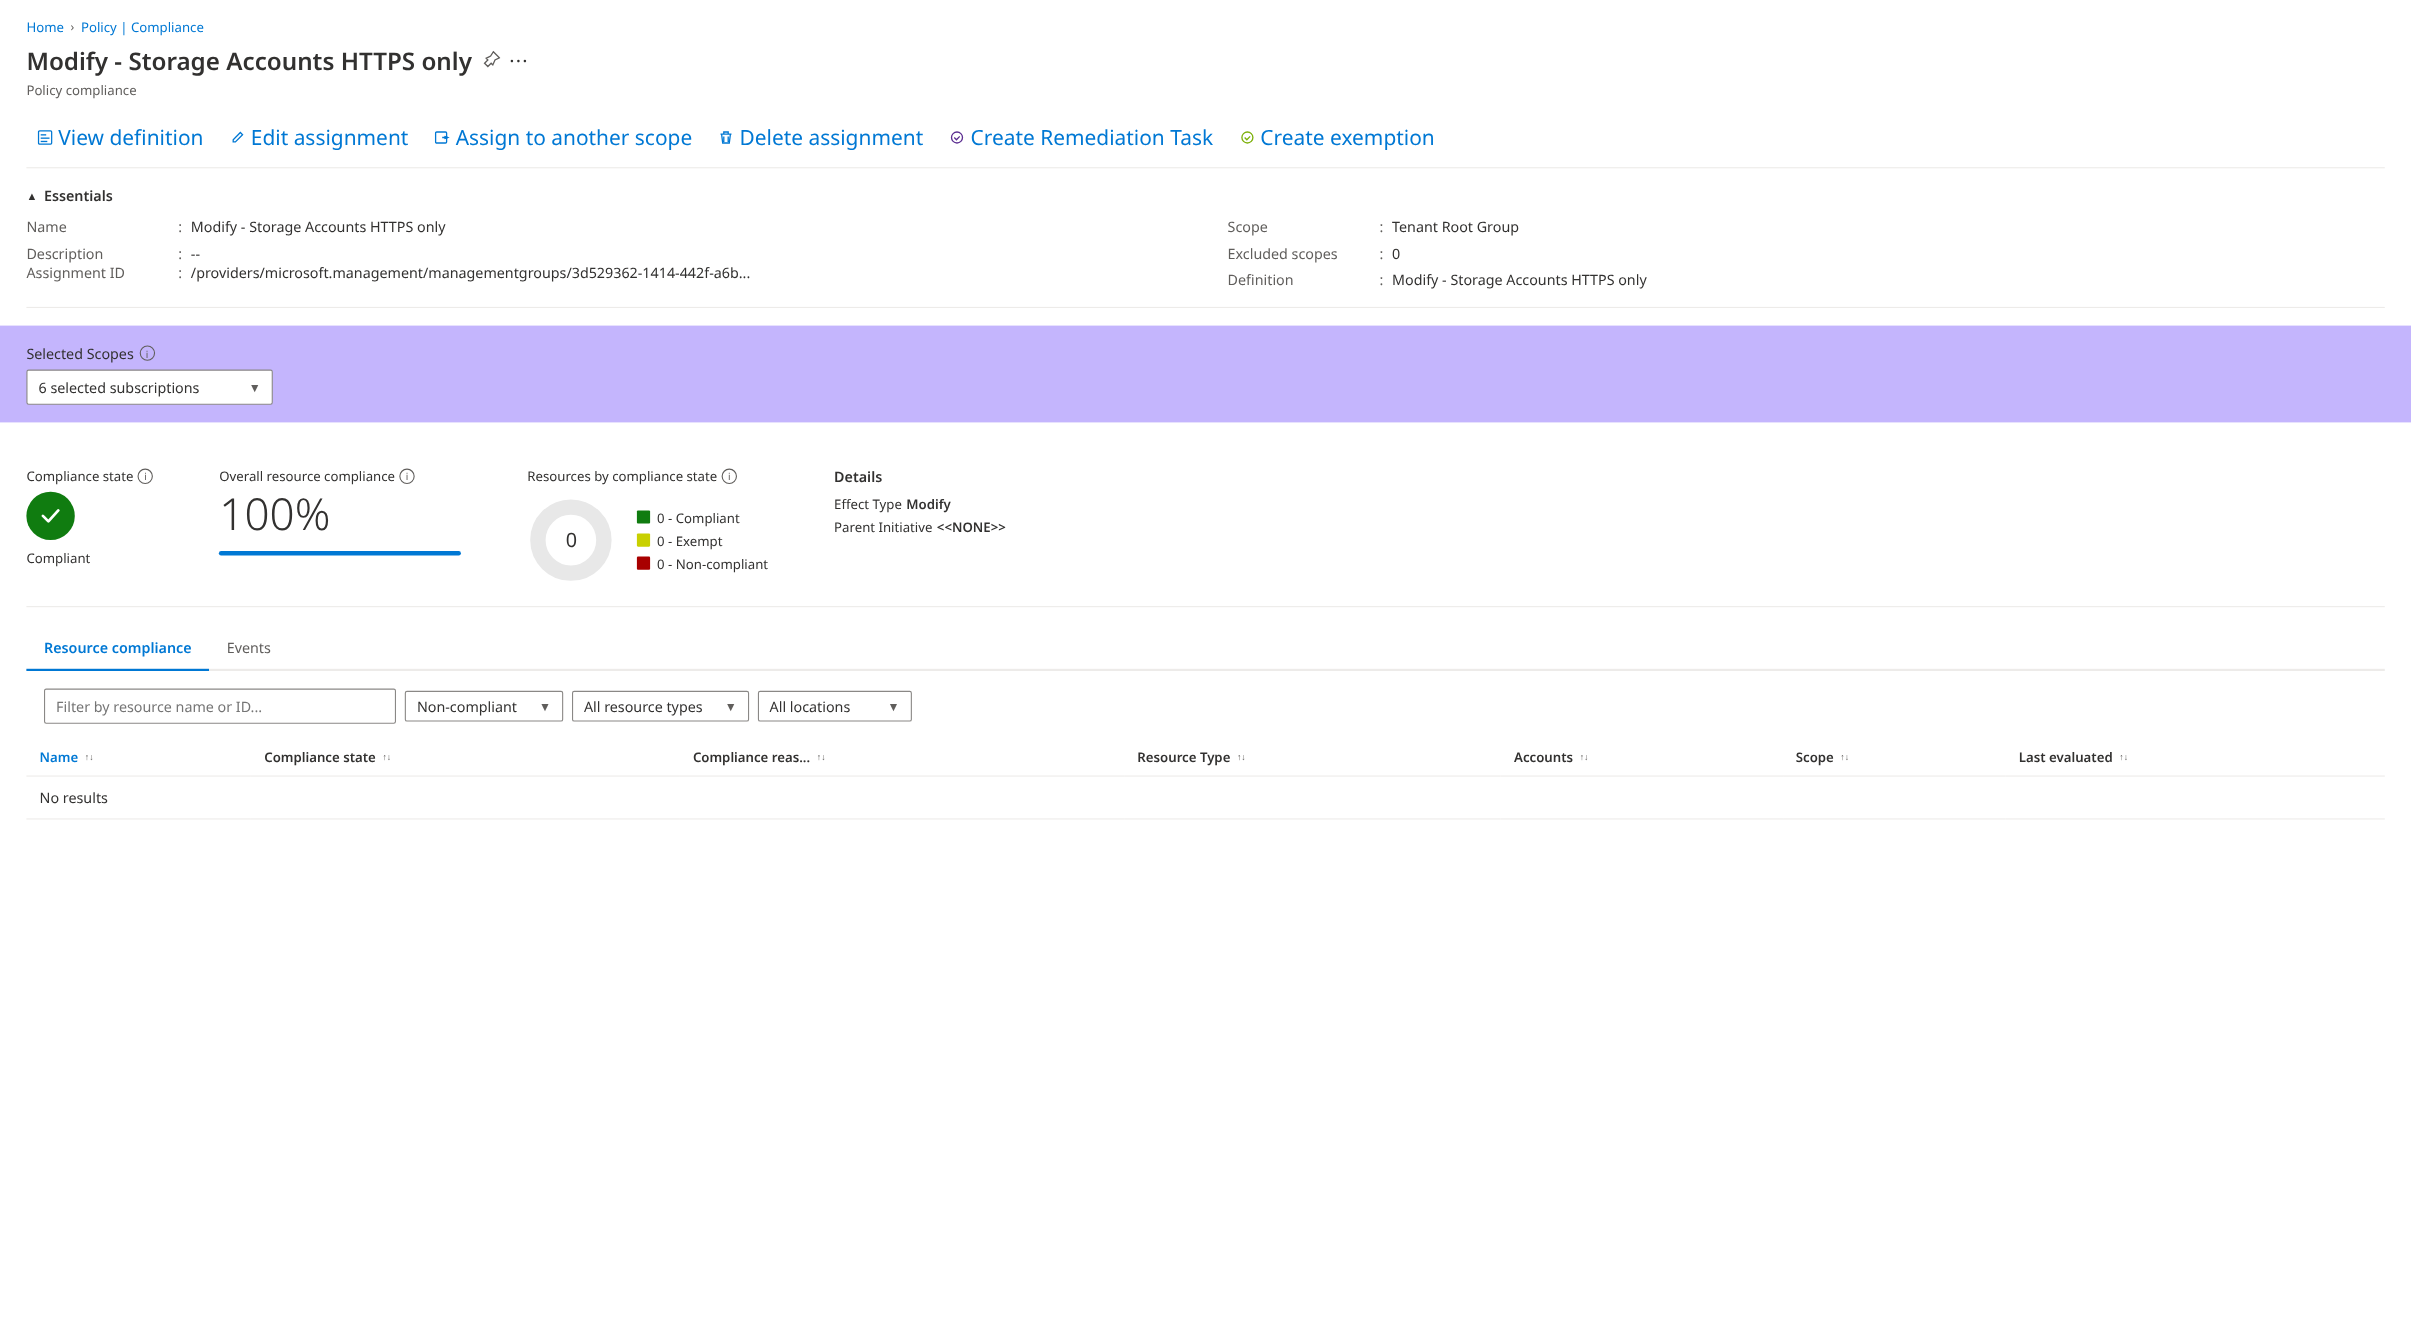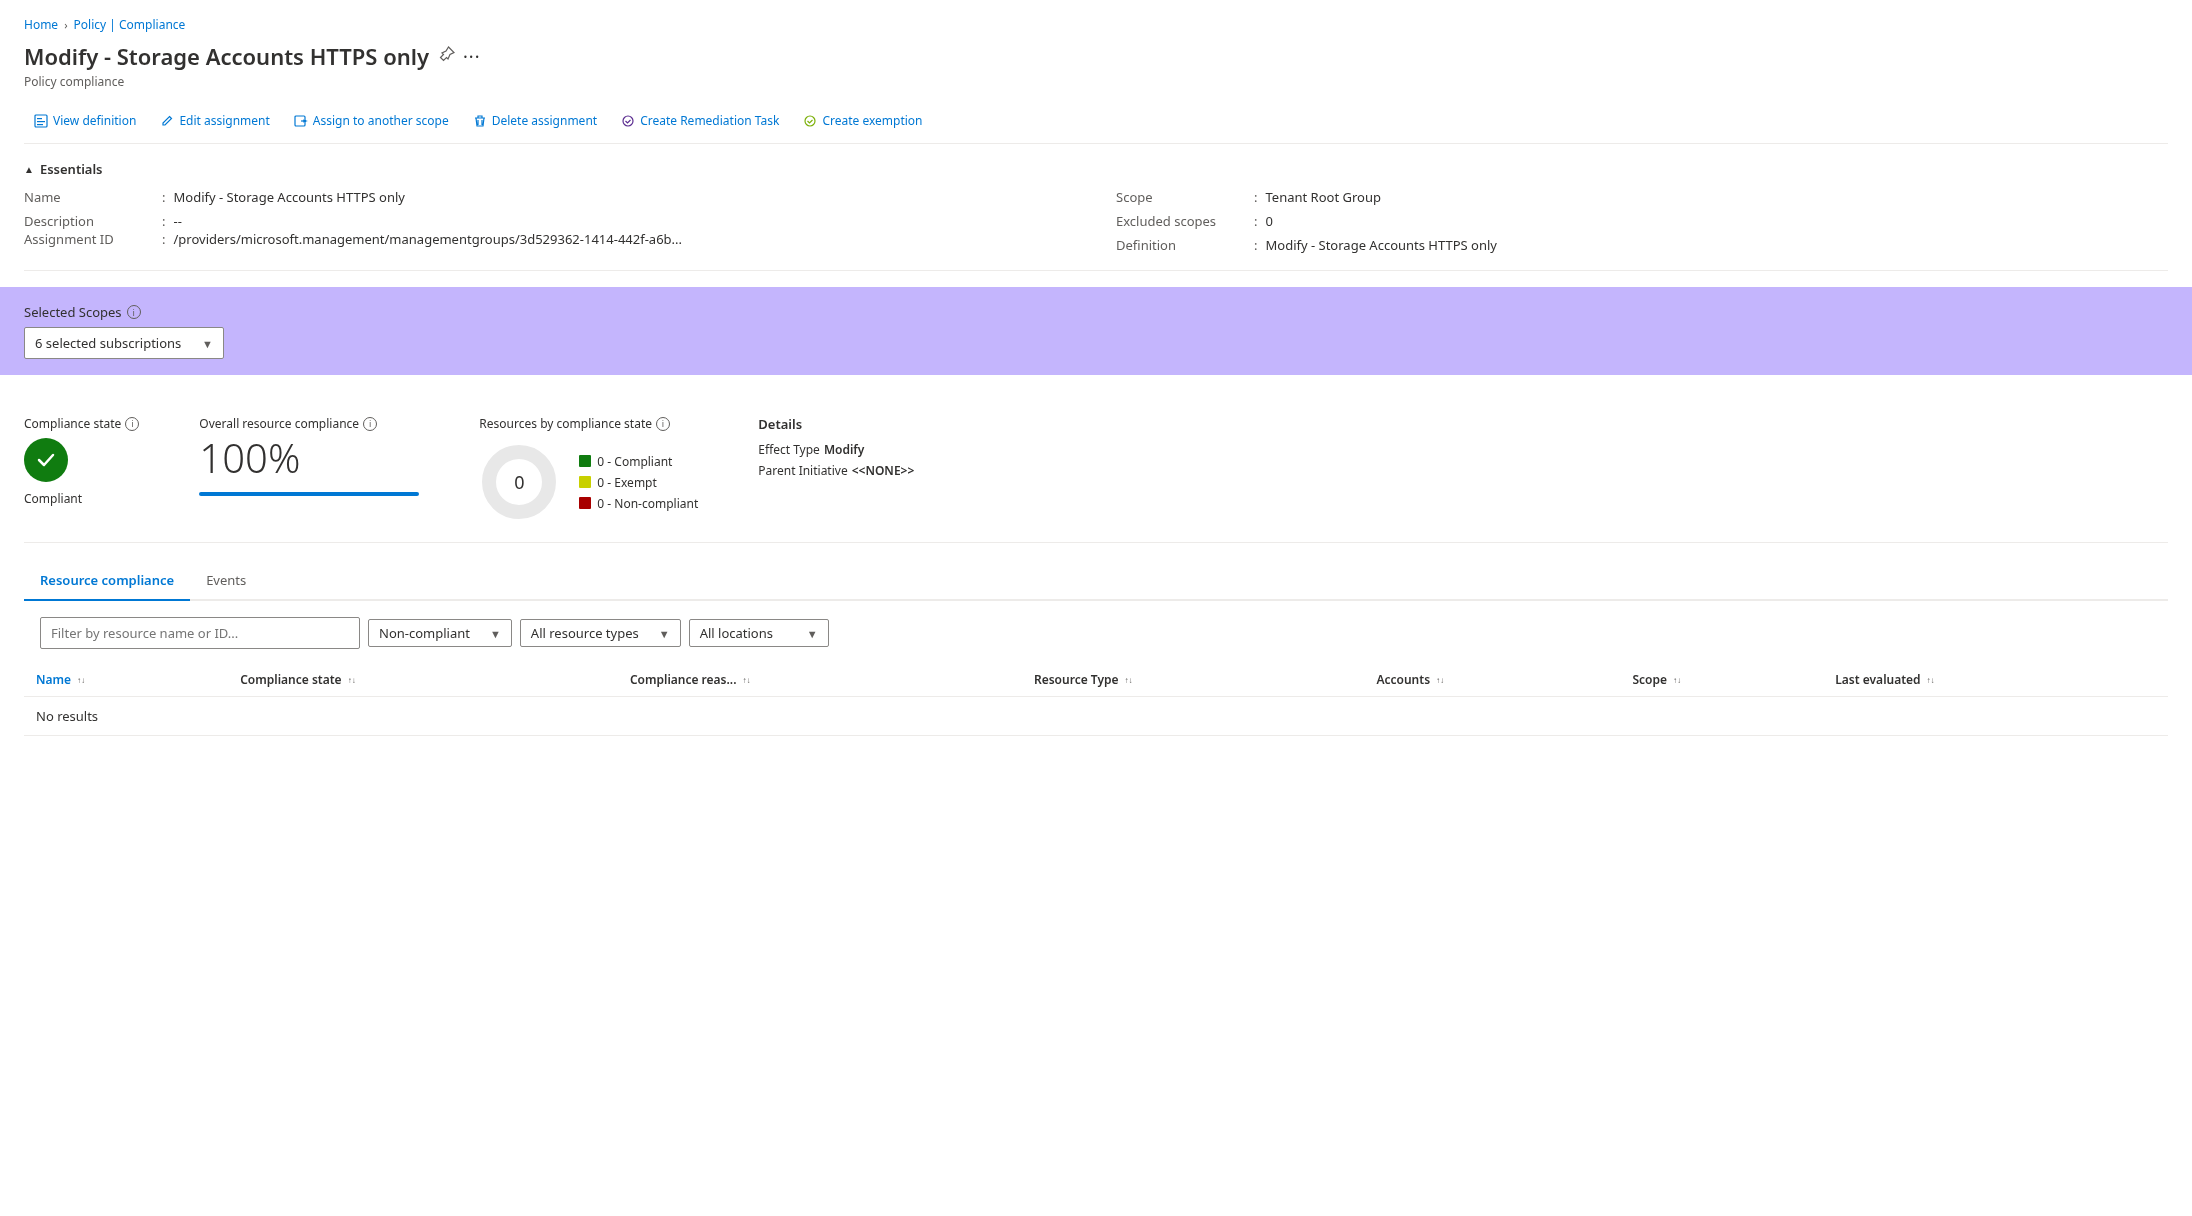--- a/index.html
+++ b/index.html
@@ -64,21 +64,21 @@
     }
     .toolbar-btn {
       display: flex;
       align-items: center;
       gap: 5px;
       padding: 6px 10px;
       border: none;
       background: transparent;
       color: #0078d4;
       cursor: pointer;
-      font-size: 12px;
+      font-size: 19px;
       font-family: inherit;
       border-radius: 2px;
     }
     .toolbar-btn .btn-icon {
       font-size: 14px;
       display: flex;
       align-items: center;
     }
     
     .essentials-section {
@@ -146,21 +146,21 @@
       border-radius: 50%;
       border: 1px solid #605e5c;
       color: #605e5c;
       font-size: 9px;
       cursor: help;
     }
     .scope-dropdown {
       display: flex;
       align-items: center;
       justify-content: space-between;
-      width: 200px;
+      width: 224px;
       padding: 6px 10px;
       border: 1px solid #8a8886;
       background: #fff;
       cursor: pointer;
       font-size: 13px;
       color: #323130;
       border-radius: 2px;
     }
     .scope-dropdown .chev { font-size: 11px; color: #605e5c; }
     

